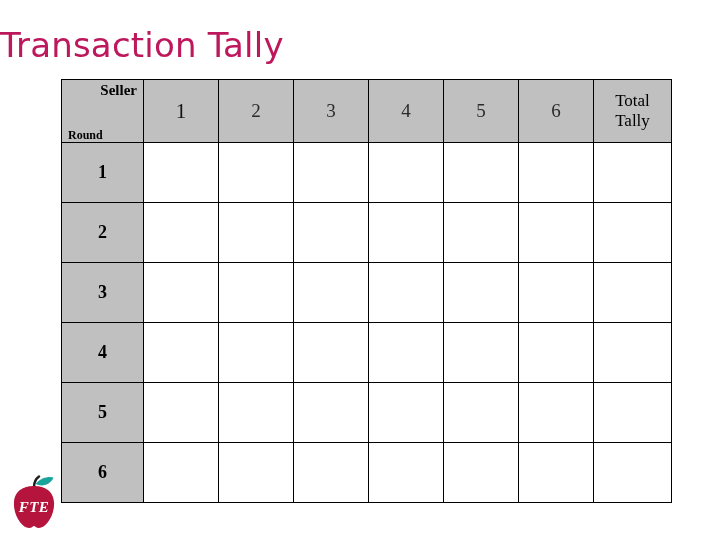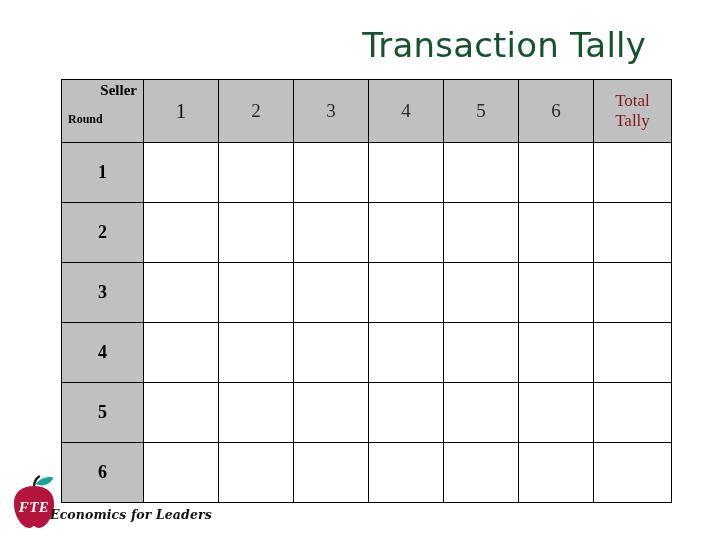--- a/index.html
+++ b/index.html
@@ -14,25 +14,25 @@
     overflow: hidden;
     position: relative;
   }
 
   
   #slide-title {
     position: absolute;
     left: 0;
     top: 27px;
     width: 646px;
-    text-align: right;
+    text-align: left;
     font-family: "DejaVu Sans", sans-serif;
     font-size: 34px;
     font-weight: 400;
-    color: #14532d;
+    color: #be185d;
     letter-spacing: 0.2px;
     line-height: 1.1;
   }
 
   
   #tally-table {
     position: absolute;
     left: 61px;
     top: 79px;
     width: 610px;
@@ -74,21 +74,21 @@
     top: 3px;
     right: 6px;
     font-family: "Liberation Serif", serif;
     font-size: 15px;
     font-weight: bold;
     color: #000000;
     line-height: 1;
   }
   .corner-round {
     position: absolute;
-    bottom: 17px;
+    bottom: 1px;
     left: 6px;
     font-family: "Liberation Serif", serif;
     font-size: 12px;
     font-weight: bold;
     color: #000000;
     line-height: 1;
   }
 
   
   td.seller-head {
@@ -102,21 +102,21 @@
   }
   td.seller-head.first-seller {
     color: #111111;
     font-size: 21px;
   }
 
   
   td.total-head {
     text-align: center;
     font-family: "Liberation Serif", serif;
-    color: #7f1d1d;
+    color: #000000;
     font-size: 17px;
     font-weight: 400;
     line-height: 1.18;
     vertical-align: middle;
   }
 
   
   tr.body-row td {
     height: 59px;
   }
@@ -281,14 +281,13 @@
              C36 24, 14 30, 12 56
              C10 82, 28 108, 42 108
              C48 108, 50 104, 52 104
              C54 104, 56 108, 62 108
              C76 108, 94 82, 92 56
              C90 30, 68 24, 52 24 Z" fill="#b5153c"></path>
 
     <text x="52" y="76" text-anchor="middle" font-family="Liberation Serif, serif" font-size="30" font-weight="bold" fill="#ffffff" letter-spacing="1">FTE</text>
   </svg>
 
-  <div id="footer-text">Economics for Leaders</div>
 </div>
 
 </body></html>

